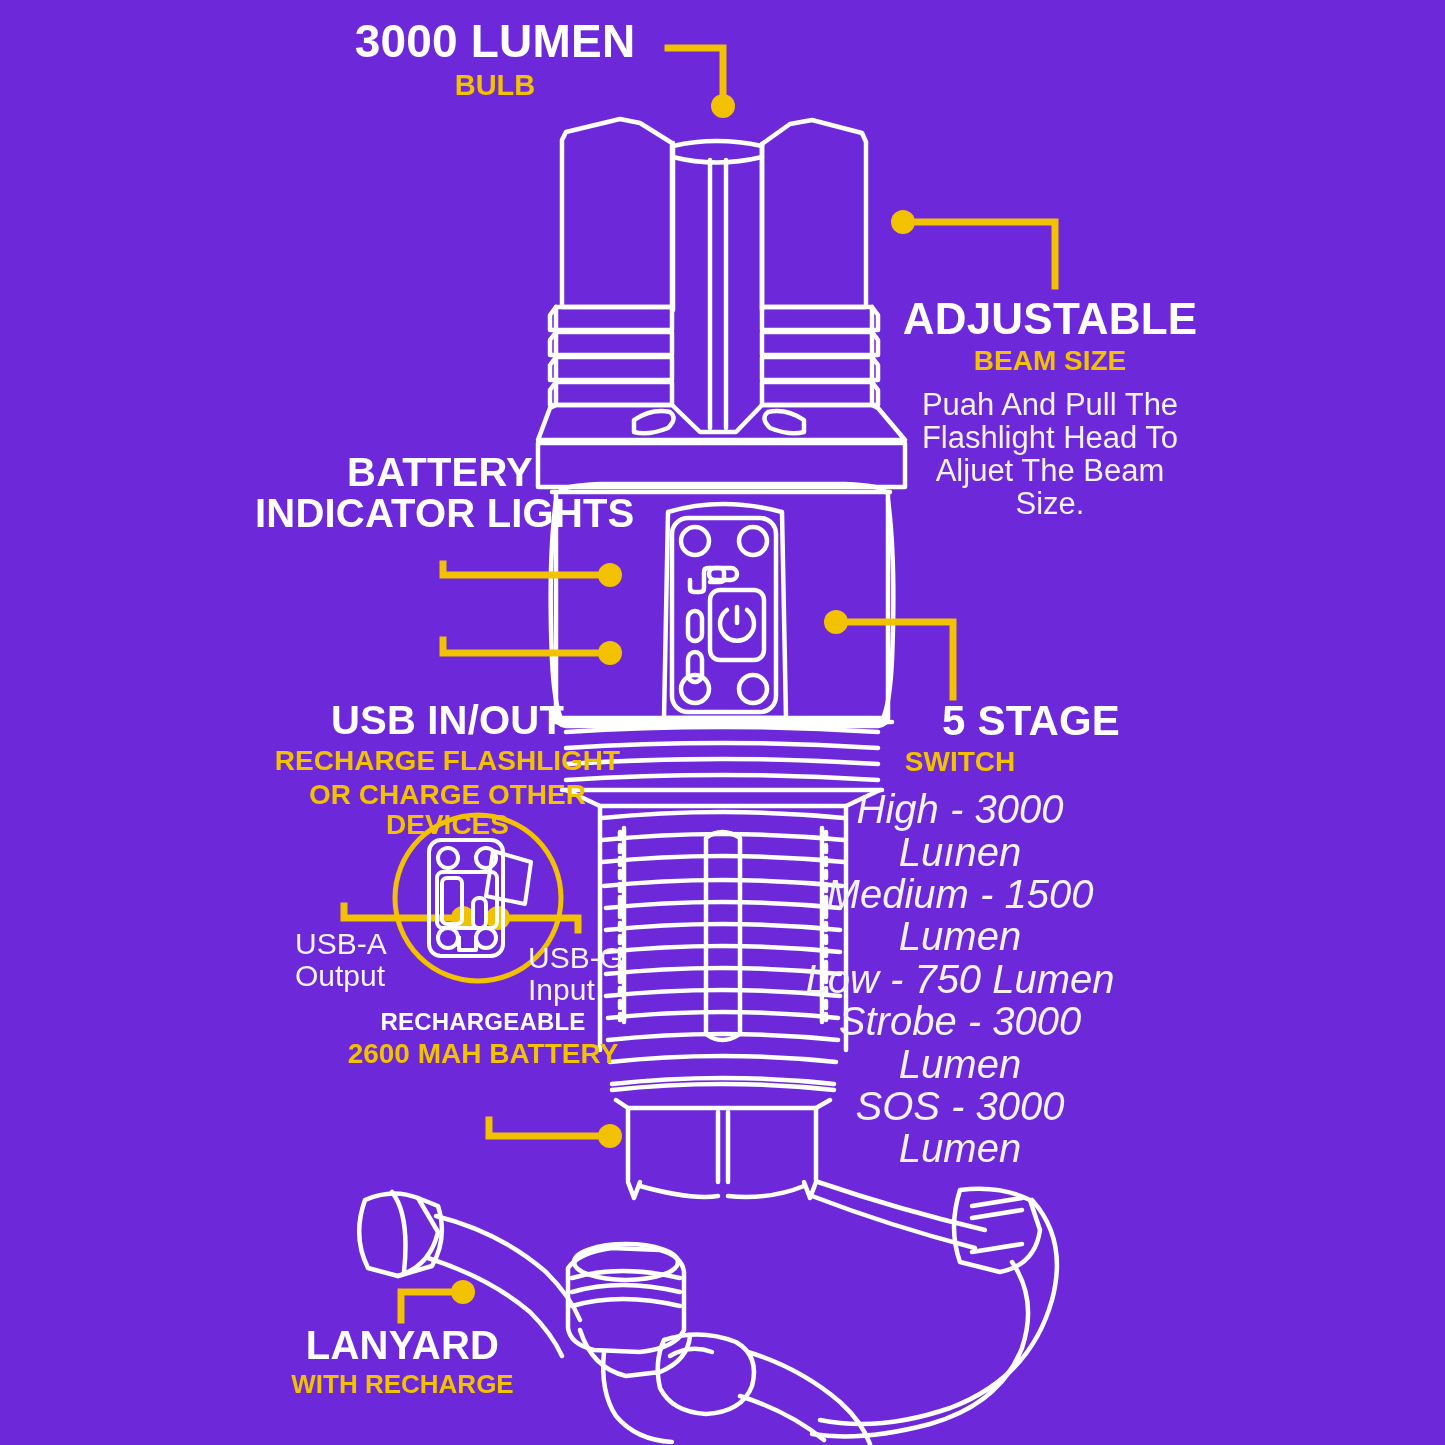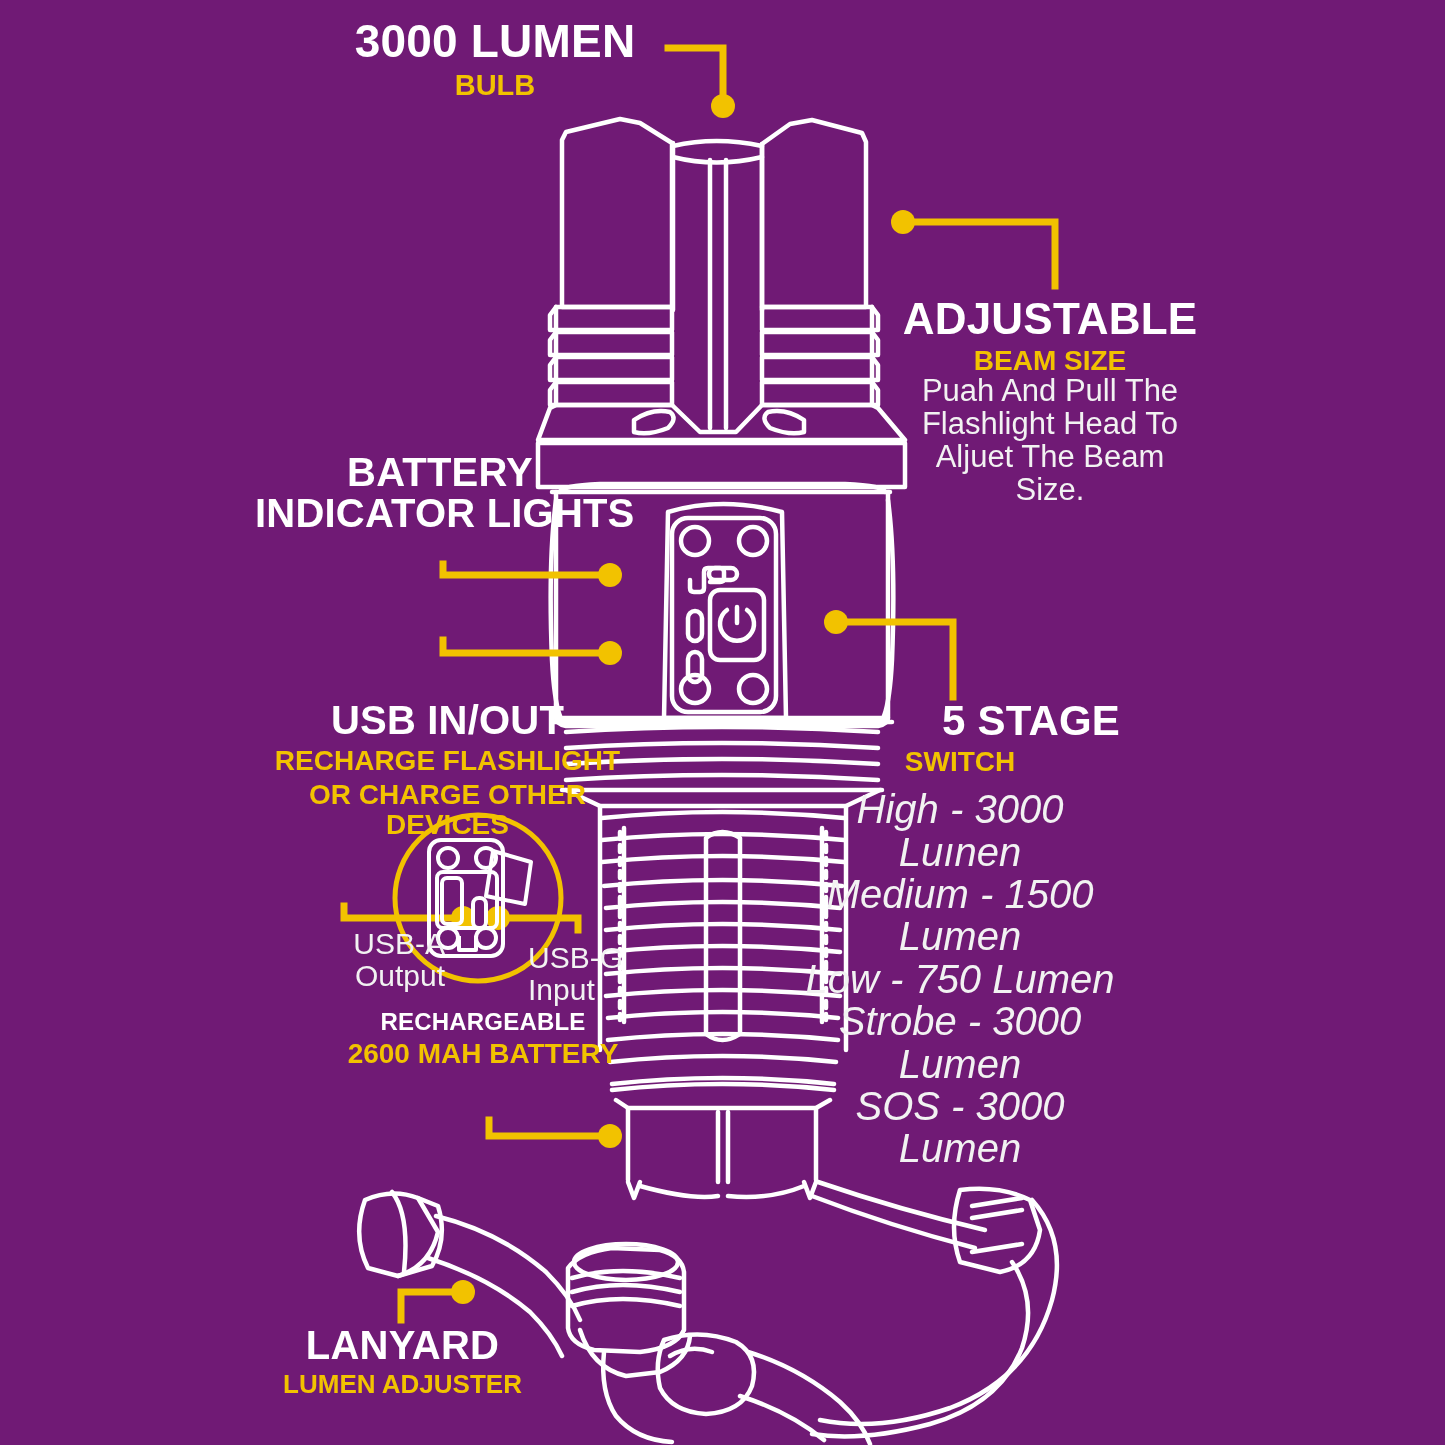--- a/index.html
+++ b/index.html
@@ -4,21 +4,21 @@
 <style>
   html, body {
     margin: 0;
     padding: 0;
     background: #000000;
   }
   #stage {
     position: relative;
     width: 1445px;
     height: 1445px;
-    background: #701a75;
+    background: #6d28d9;
     overflow: hidden;
     font-family: "Liberation Sans", sans-serif;
   }
   #art {
     position: absolute;
     left: 0; top: 0;
     width: 1445px;
     height: 1445px;
   }
   .callout {
@@ -46,30 +46,30 @@
   .c-left   { text-align: left; }
 
   
   #cal-bulb      { left: 330px;  top: 18px;  width: 330px; }
   #cal-bulb .title { font-size: 46px; }
   #cal-bulb .sub   { font-size: 29px; margin-top: 5px; }
 
   #cal-adjust    { left: 888px;  top: 297px; width: 324px; }
   #cal-adjust .title { font-size: 44px; }
   #cal-adjust .sub   { font-size: 28px; margin-top: 4px; }
-  #cal-adjust .body-txt { font-size: 31px; margin-top: 0; }
+  #cal-adjust .body-txt { font-size: 31px; margin-top: 14px; }
 
   #cal-battery   { left: 255px;  top: 452px; width: 370px; }
   #cal-battery .title { font-size: 40px; }
 
   #cal-usb       { left: 270px;  top: 700px; width: 355px; }
   #cal-usb .title { font-size: 40px; }
   #cal-usb .sub   { font-size: 28px; margin-top: 5px; }
 
-  #cal-usba      { left: 295px;  top: 928px; width: 150px; text-align: right; }
+  #cal-usba      { left: 295px;  top: 928px; width: 150px; }
   #cal-usba .body-txt { font-size: 30px; }
 
   #cal-usbg      { left: 528px;  top: 942px; width: 150px; }
   #cal-usbg .body-txt { font-size: 30px; }
 
   #cal-5stage    { left: 800px;  top: 700px; width: 320px; }
   #cal-5stage .title { font-size: 42px; text-align: right; }
   #cal-5stage .sub   { font-size: 28px; margin-top: 4px; }
   #cal-5stage .body-txt { font-size: 40px; margin-top: 12px; font-style: italic; }
 
@@ -339,16 +339,16 @@
     </div>
   </div>
 
   <div class="callout c-center" id="cal-recharge">
     <div class="title">RECHARGEABLE</div>
     <div class="sub">2600 MAH BATTERY</div>
   </div>
 
   <div class="callout c-center" id="cal-lanyard">
     <div class="title">LANYARD</div>
-    <div class="sub">LUMEN ADJUSTER</div>
+    <div class="sub">WITH RECHARGE</div>
   </div>
 
 </div>
 
 </body></html>

